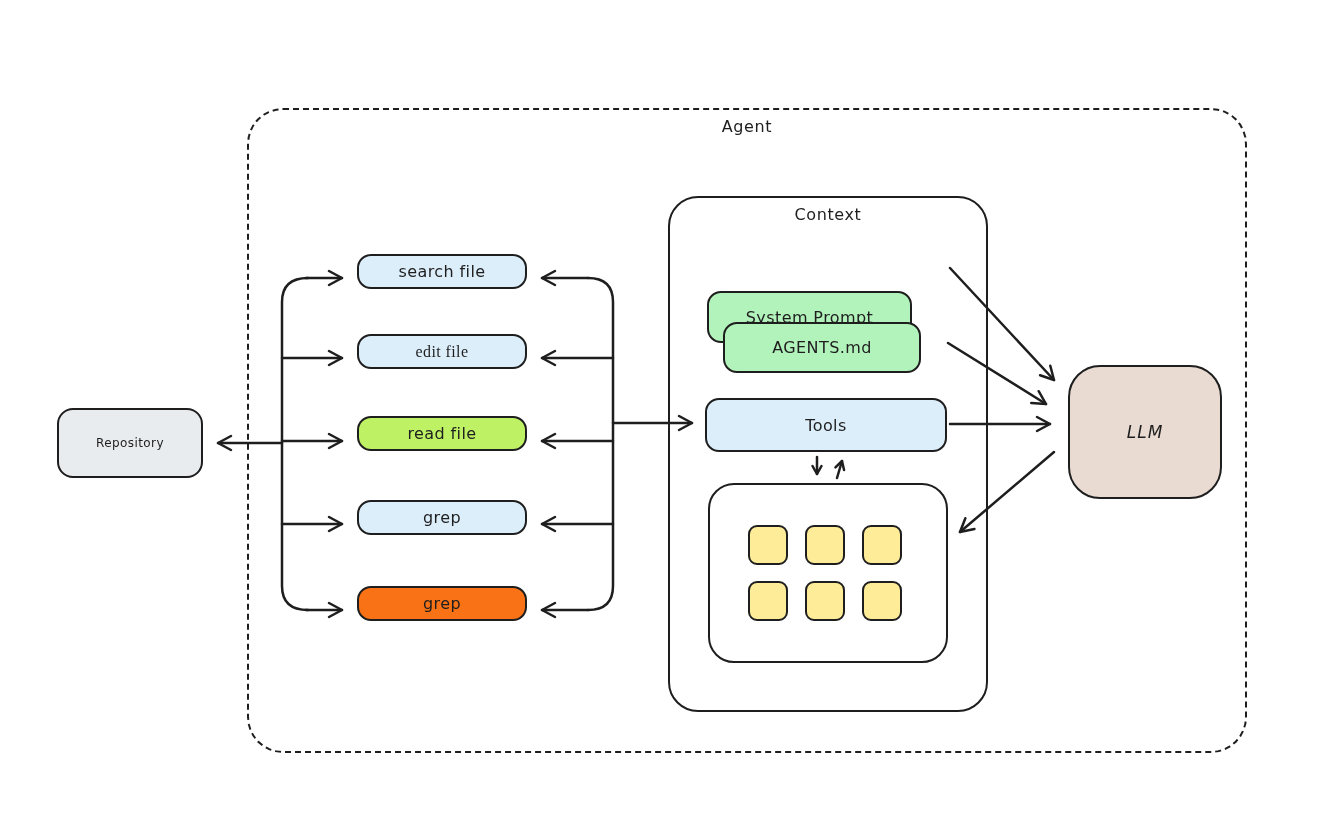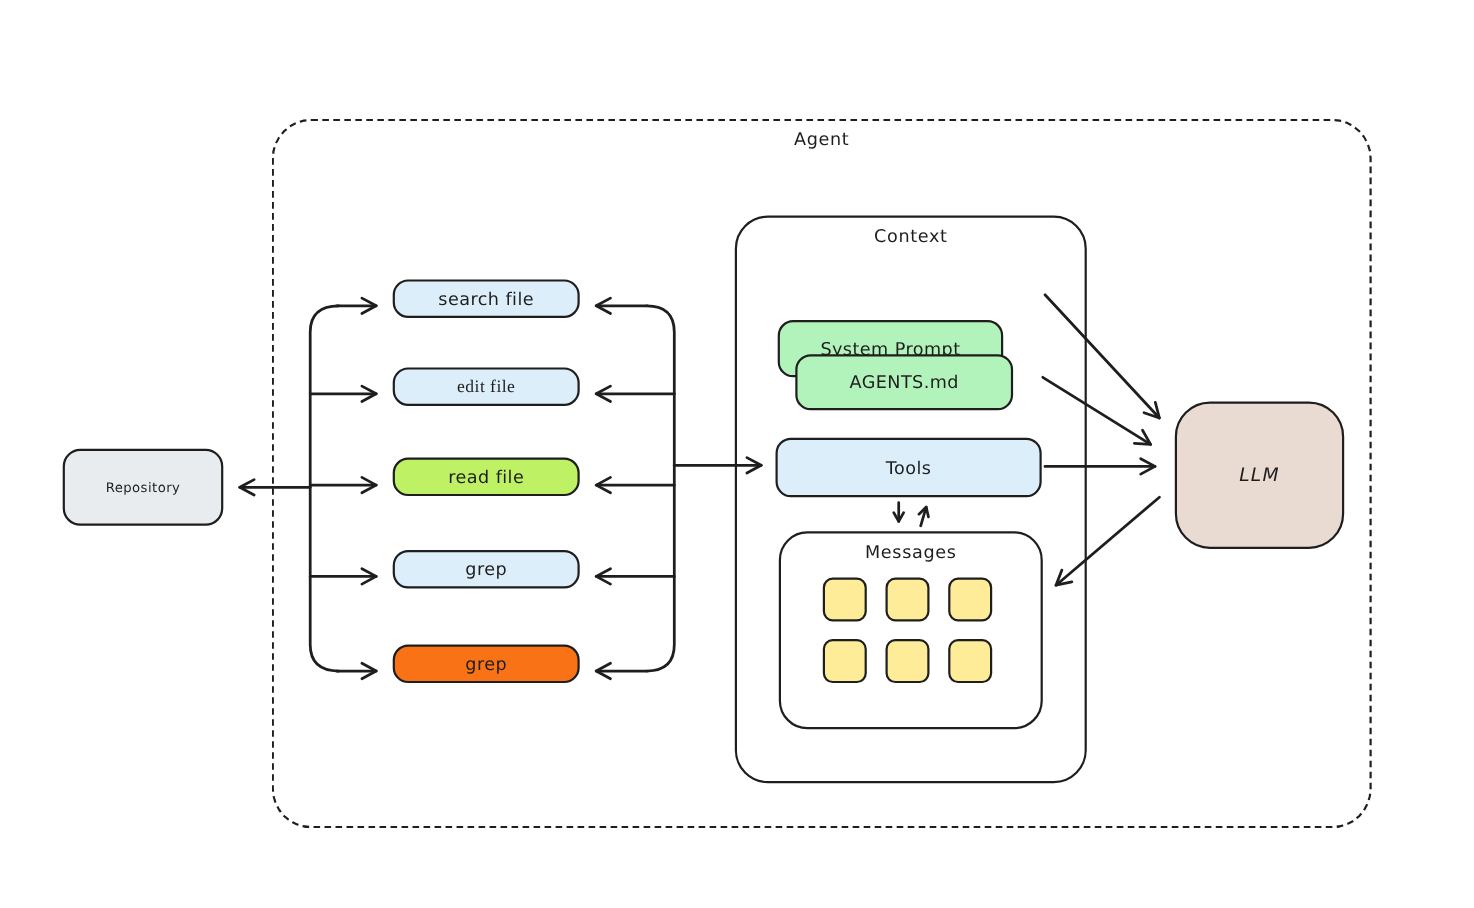--- a/index.html
+++ b/index.html
@@ -116,21 +116,20 @@
   <span>System Prompt</span>
 </div>
 <div class="abs node ctx-item agents-md" style="background: rgb(178, 242, 187);">
   <span>AGENTS.md</span>
 </div>
 <div class="abs node ctx-item tools-box" style="background: rgb(221, 238, 251);">
   <span>Tools</span>
 </div>
 
 <div class="abs messages-box">
-  <div class="container-label">Messages</div>
   <div class="msg-grid">
       <div class="msg-sq" style="background: rgb(255, 236, 153);"></div>
       <div class="msg-sq" style="background: rgb(255, 236, 153);"></div>
       <div class="msg-sq" style="background: rgb(255, 236, 153);"></div>
       <div class="msg-sq" style="background: rgb(255, 236, 153);"></div>
       <div class="msg-sq" style="background: rgb(255, 236, 153);"></div>
       <div class="msg-sq" style="background: rgb(255, 236, 153);"></div>
     </div>
 </div>
 

